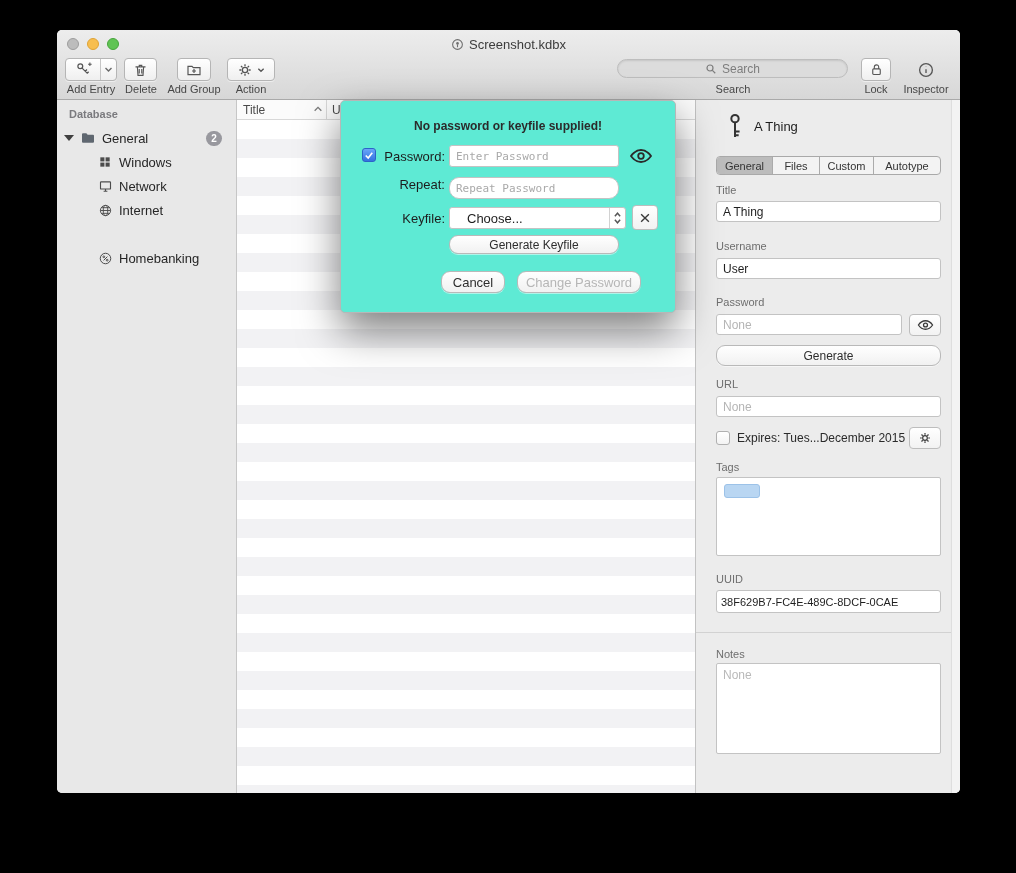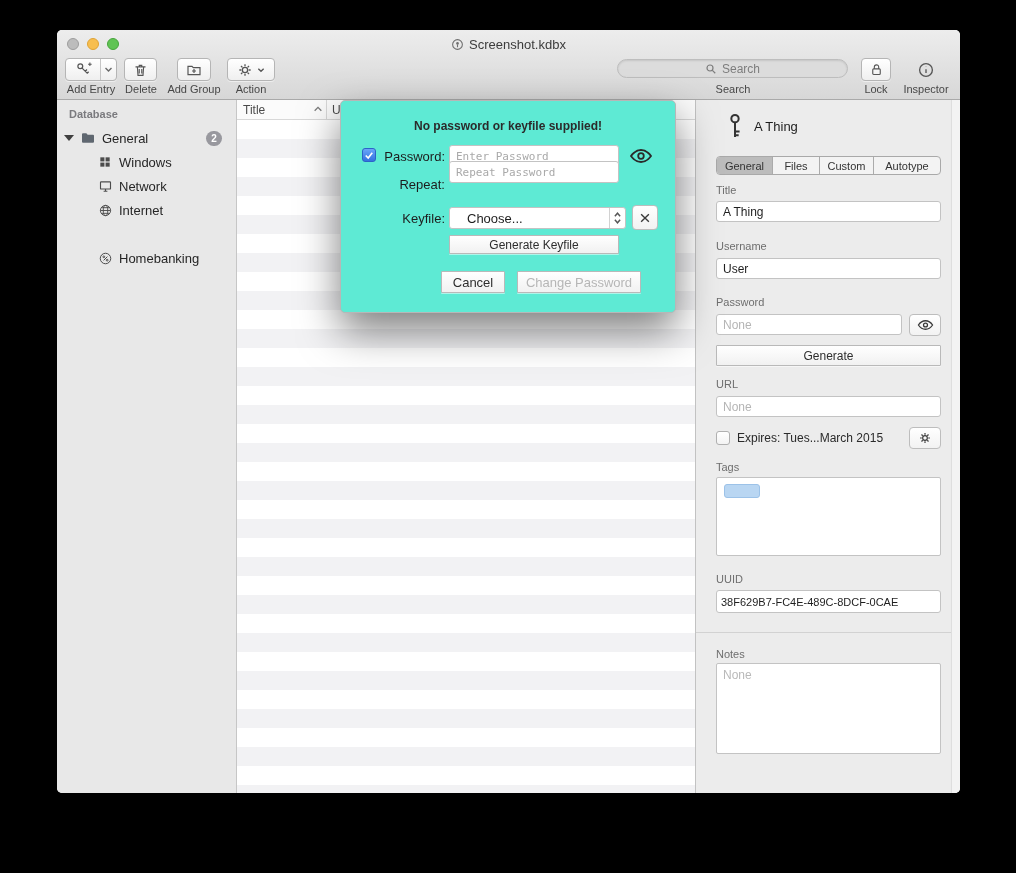--- a/index.html
+++ b/index.html
@@ -34,21 +34,21 @@
   .list-header{position:absolute;left:0;top:0;right:0;height:20px;background:#fbfbfb;border-bottom:1px solid #d8d8d8;font-size:12px;color:#4a4a4a}
   .list-header .col{position:absolute;top:3px}
   .col-div{position:absolute;left:89px;top:0;bottom:0;width:1px;background:#d8d8d8}
   .sort{position:absolute;left:76px;top:5px;color:#7a7a7a}
   .list-body{position:absolute;left:0;top:20px;right:0;bottom:0;background:repeating-linear-gradient(to bottom,#ffffff 0 19px,#f2f2f4 19px 38px)}
   
   .inspector{position:absolute;left:638px;top:70px;right:0;bottom:0;background:#ececec;border-left:1px solid #c2c2c2}
   .insp-label{position:absolute;font-size:11px;color:#6e6e6e}
   .insp-input{position:absolute;height:21px;border:1px solid #c3c3c3;border-radius:3px;background:#fff;font-size:12px;padding:0 6px;color:#1f1f1f;outline:none;white-space:nowrap;overflow:hidden}
   .insp-input::placeholder{color:#b5b5b5}
-  .btn{border:1px solid #b9b9b9;border-radius:1px;background:linear-gradient(#ffffff,#f1f1f1);font-size:12px;color:#2e2e2e;display:flex;align-items:center;justify-content:center;box-shadow:0 1px 0 rgba(255,255,255,.5)}
+  .btn{border:1px solid #b9b9b9;border-radius:9px;background:linear-gradient(#ffffff,#f1f1f1);font-size:12px;color:#2e2e2e;display:flex;align-items:center;justify-content:center;box-shadow:0 1px 0 rgba(255,255,255,.5)}
   .btn.disabled{color:#b6b6b6}
   .segmented{position:absolute;left:20px;top:56px;width:225px;height:19px;display:flex;border:1px solid #a9a9a9;border-radius:4px;overflow:hidden;background:#f3f3f3}
   .segment{display:flex;align-items:center;justify-content:center;font-size:11px;color:#333;border-right:1px solid #ababab}
   .segment:last-child{border-right:none;flex:1}
   .segment.selected{background:#bcbcbc}
   .checkbox{width:14px;height:14px;border-radius:3px;border:1px solid #b0b0b0;background:linear-gradient(#fff,#f3f3f3)}
   .checkbox.checked{background:linear-gradient(#6aa6f8,#3272e0);border:1px solid #2c63c8;display:flex;align-items:center;justify-content:center}
   .small-btn{position:absolute;width:32px;height:22px;border:1px solid #bdbdbd;border-radius:4px;background:linear-gradient(#fff,#f2f2f2);display:flex;align-items:center;justify-content:center;color:#3a3a3a}
   .white-box{position:absolute;background:#fff;border:1px solid #c3c3c3;border-radius:2px}
   .divider{position:absolute;left:0;width:100%;height:1px;background:#d2d2d2}
@@ -278,21 +278,21 @@
     </span>
 
     <div class="btn" style="position:absolute;left:20px;top:245px;width:225px;height:21px">
         <span>Generate</span>
       </div>
 
     <span class="insp-label" style="left:20px;top:278px">URL</span>
     <input class="insp-input" style="left: 20px; top: 296px; width: 225px;" placeholder="None">
 
     <span class="checkbox" style="position:absolute;left:20px;top:331px"></span>
-    <span style="position:absolute;left:41px;top:331px;font-size:12px;color:#2a2a2a">Expires: Tues...March 2015</span>
+    <span style="position:absolute;left:41px;top:331px;font-size:12px;color:#2a2a2a">Expires: Tues...December 2015</span>
     <span class="small-btn" style="left:213px;top:327px">
       <span>
         <svg width="14" height="14" viewBox="0 0 24 24" fill="none" stroke="currentColor" stroke-width="2">
             <circle cx="12" cy="12" r="4"></circle>
             <path d="M12 3.5v3M12 17.5v3M3.5 12h3M17.5 12h3M6 6l2.1 2.1M15.9 15.9L18 18M18 6l-2.1 2.1M8.1 15.9L6 18"></path>
           </svg>
       </span>
     </span>
 
     <span class="insp-label" style="left:20px;top:361px">Tags</span>
@@ -326,21 +326,21 @@
     <span class="eye-plain" style="left:286px;top:45px;width:28px;height:20px">
       <span>
         <svg width="24" height="16" viewBox="0 0 24 16" fill="none" stroke="currentColor" stroke-width="1.8">
             <path d="M2 8s4-6 10-6 10 6 10 6-4 6-10 6S2 8 2 8z"></path>
             <circle cx="12" cy="8" r="2.8"></circle>
           </svg>
       </span>
     </span>
 
     <span class="dlg-label" style="top:76px">Repeat:</span>
-    <input class="dlg-input" style="top: 60px;" placeholder="Repeat Password">
+    <input class="dlg-input" style="top: 76px; border-radius: 10px;" placeholder="Repeat Password">
 
     <span class="dlg-label" style="top:110px">Keyfile:</span>
     <div class="dropdown">
       <span class="val">Choose...</span>
       <span class="stepper">
         <svg width="9" height="14" viewBox="0 0 10 16" fill="none" stroke="currentColor" stroke-width="1.6">
             <path d="M2 6l3-3.5L8 6M2 10l3 3.5L8 10"></path>
           </svg>
       </span>
     </div>

